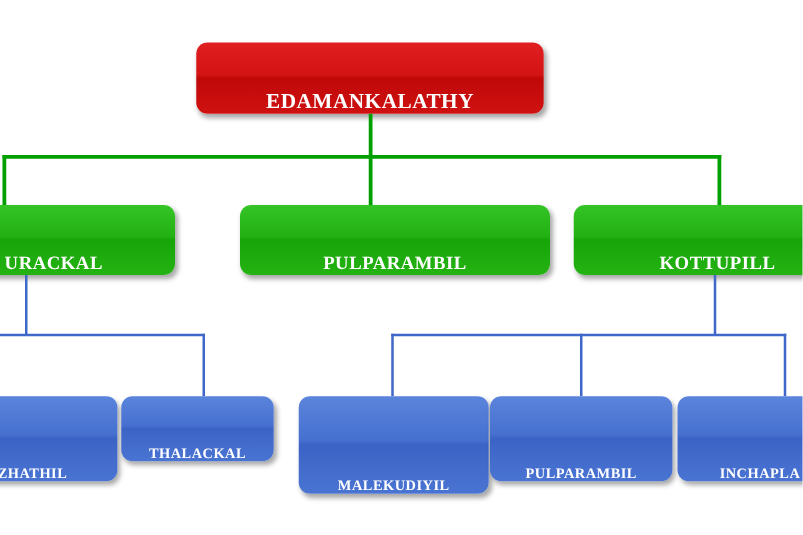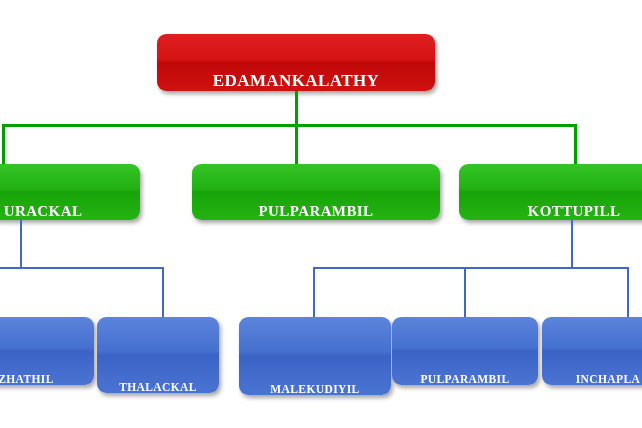--- a/index.html
+++ b/index.html
@@ -110,21 +110,21 @@
   <div class="line blue" style="left:571px; top:220px; width:2px; height:48px;"></div>
   <div class="line blue" style="left:313px; top:267px; width:316px; height:2px;"></div>
   <div class="line blue" style="left:313px; top:267px; width:2px; height:50px;"></div>
   <div class="line blue" style="left:464px; top:267px; width:2px; height:50px;"></div>
   <div class="line blue" style="left:627px; top:267px; width:2px; height:50px;"></div>
 
   <div class="node blue" style="left:-42px; top:317px; width:136px; height:68px;">
     <span class="label">ZHATHIL</span>
   </div>
 
-  <div class="node blue" style="left:97px; top:317px; width:122px; height:76px;">
+  <div class="node blue" style="left:97px; top:317px; width:122px; height:52px;">
     <span class="label">THALACKAL</span>
   </div>
 
   <div class="node blue" style="left:239px; top:317px; width:152px; height:78px;">
     <span class="label">MALEKUDIYIL</span>
   </div>
 
   <div class="node blue" style="left:392px; top:317px; width:146px; height:68px;">
     <span class="label">PULPARAMBIL</span>
   </div>

